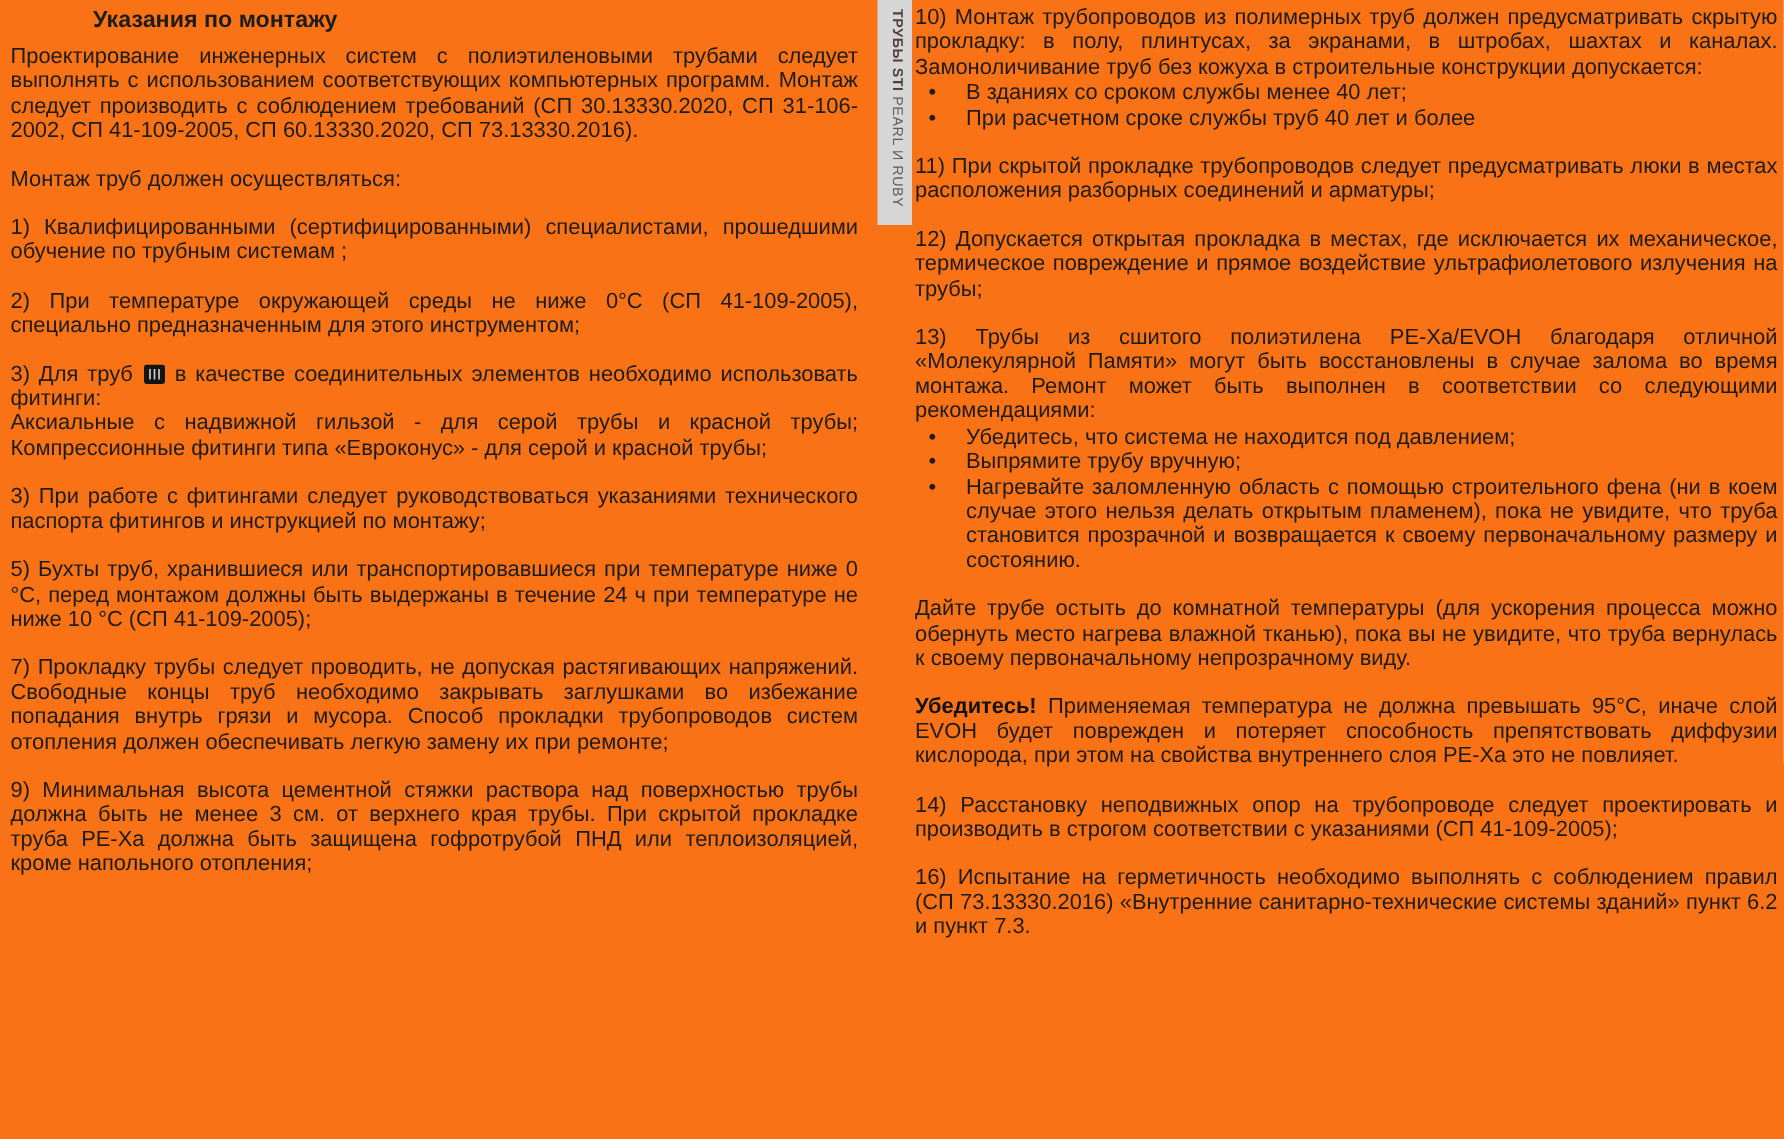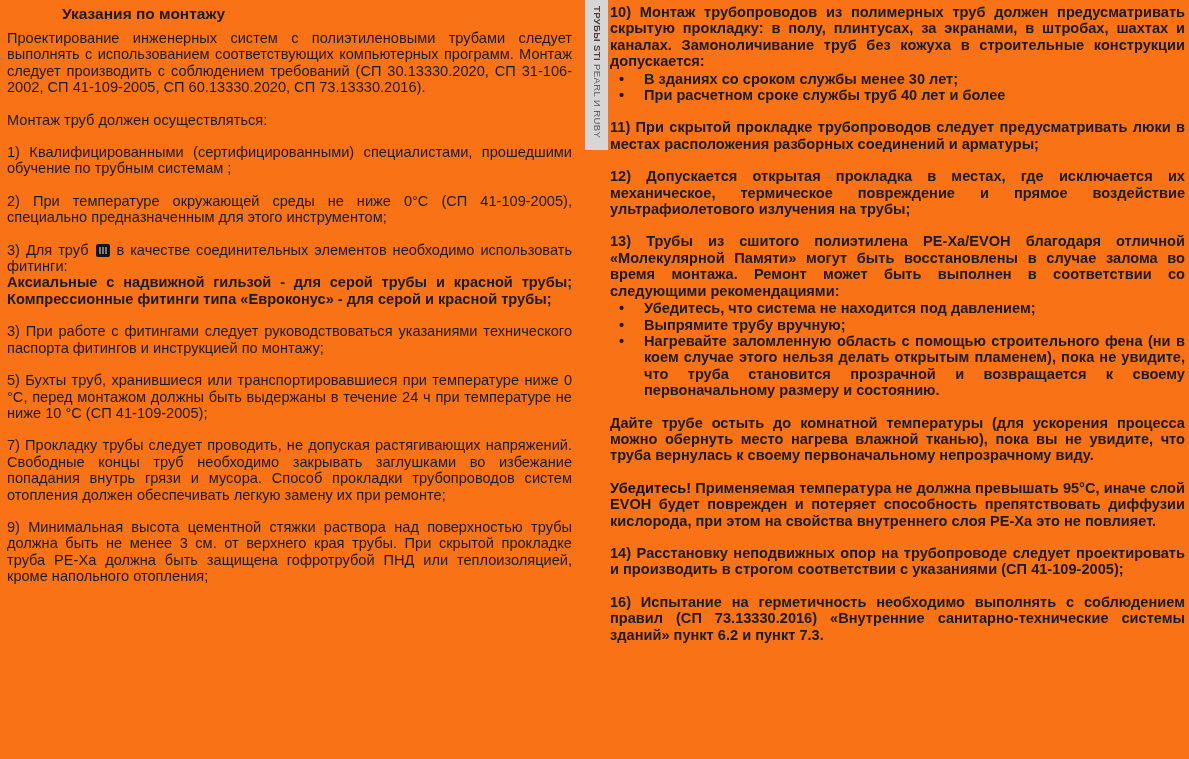--- a/index.html
+++ b/index.html
@@ -4,26 +4,26 @@
 <style>
   html,body{margin:0;padding:0;}
   body{
     width:1189px;height:759px;background:#ffffff;
     font-family:"Liberation Sans",sans-serif;color:#1c1c1c;
     -webkit-font-smoothing:antialiased;
   }
   .page{position:relative;width:1189px;height:759px;background:#f97316;overflow:hidden;}
   .col{position:absolute;top:4px;font-size:14.6px;line-height:16.4px;text-align:justify;}
   .col-left{left:7px;width:565px;}
-  .col-right{left:610px;width:575px;font-weight:bold;}
+  .col-right{left:610px;width:575px;}
   .doc-heading{font-weight:bold;font-size:15.5px;line-height:17px;margin:1px 0 8px 55px;text-align:left;}
   .para{margin:0 0 16px 0;}
   .para.tight{margin-bottom:1px;}
   .para b{color:#111;}
-  .pline{display:block;font-weight:bold;}
+  .pline{display:block;}
   .blist{margin:0 0 16px 0;padding:0;list-style:none;text-align:justify;}
   .bitem{position:relative;padding-left:34px;}
   .bmark{position:absolute;left:9px;top:0;}
   .sti-glyph{display:inline-block;vertical-align:-2px;line-height:0;margin:0 1px;}
   .tab{
     position:absolute;left:585px;top:0;width:23px;height:150px;
     background:#d6d6d6;box-sizing:border-box;
     writing-mode:vertical-rl;font-size:9.5px;line-height:21px;
     letter-spacing:0.4px;padding-top:6px;white-space:nowrap;
   }
@@ -50,21 +50,21 @@
       <p class="para">9) Минимальная высота цементной стяжки раствора над поверхностью трубы должна быть не менее 3 см. от верхнего края трубы. При скрытой прокладке труба PE-Xa должна быть защищена гофротрубой ПНД или теплоизоляцией, кроме напольного отопления;</p>
     </div>
 
   <div class="tab">
     <span class="tab-bold">ТРУБЫ STI</span><span class="tab-reg"> PEARL И RUBY</span>
   </div>
 
   <div class="col col-right">
       <p class="para tight">10) Монтаж трубопроводов из полимерных труб должен предусматривать скрытую прокладку: в полу, плинтусах, за экранами, в штробах, шахтах и каналах. Замоноличивание труб без кожуха в строительные конструкции допускается:</p>
       <ul class="blist">
-        <li class="bitem"><span class="bmark">•</span><span class="btext">В зданиях со сроком службы менее 30 лет;</span></li>
+        <li class="bitem"><span class="bmark">•</span><span class="btext">В зданиях со сроком службы менее 40 лет;</span></li>
         <li class="bitem"><span class="bmark">•</span><span class="btext">При расчетном сроке службы труб 40 лет и более</span></li>
       </ul>
       <p class="para">11) При скрытой прокладке трубопроводов следует предусматривать люки в местах расположения разборных соединений и арматуры;</p>
       <p class="para">12) Допускается открытая прокладка в местах, где исключается их механическое, термическое повреждение и прямое воздействие ультрафиолетового излучения на трубы;</p>
       <p class="para tight">13) Трубы из сшитого полиэтилена PE-Xa/EVOH благодаря отличной «Молекулярной Памяти» могут быть восстановлены в случае залома во время монтажа. Ремонт может быть выполнен в соответствии со следующими рекомендациями:</p>
       <ul class="blist">
         <li class="bitem"><span class="bmark">•</span><span class="btext">Убедитесь, что система не находится под давлением;</span></li>
         <li class="bitem"><span class="bmark">•</span><span class="btext">Выпрямите трубу вручную;</span></li>
         <li class="bitem"><span class="bmark">•</span><span class="btext">Нагревайте заломленную область с помощью строительного фена (ни в коем случае этого нельзя делать открытым пламенем), пока не увидите, что труба становится прозрачной и возвращается к своему первоначальному размеру и состоянию.</span></li>
       </ul>

